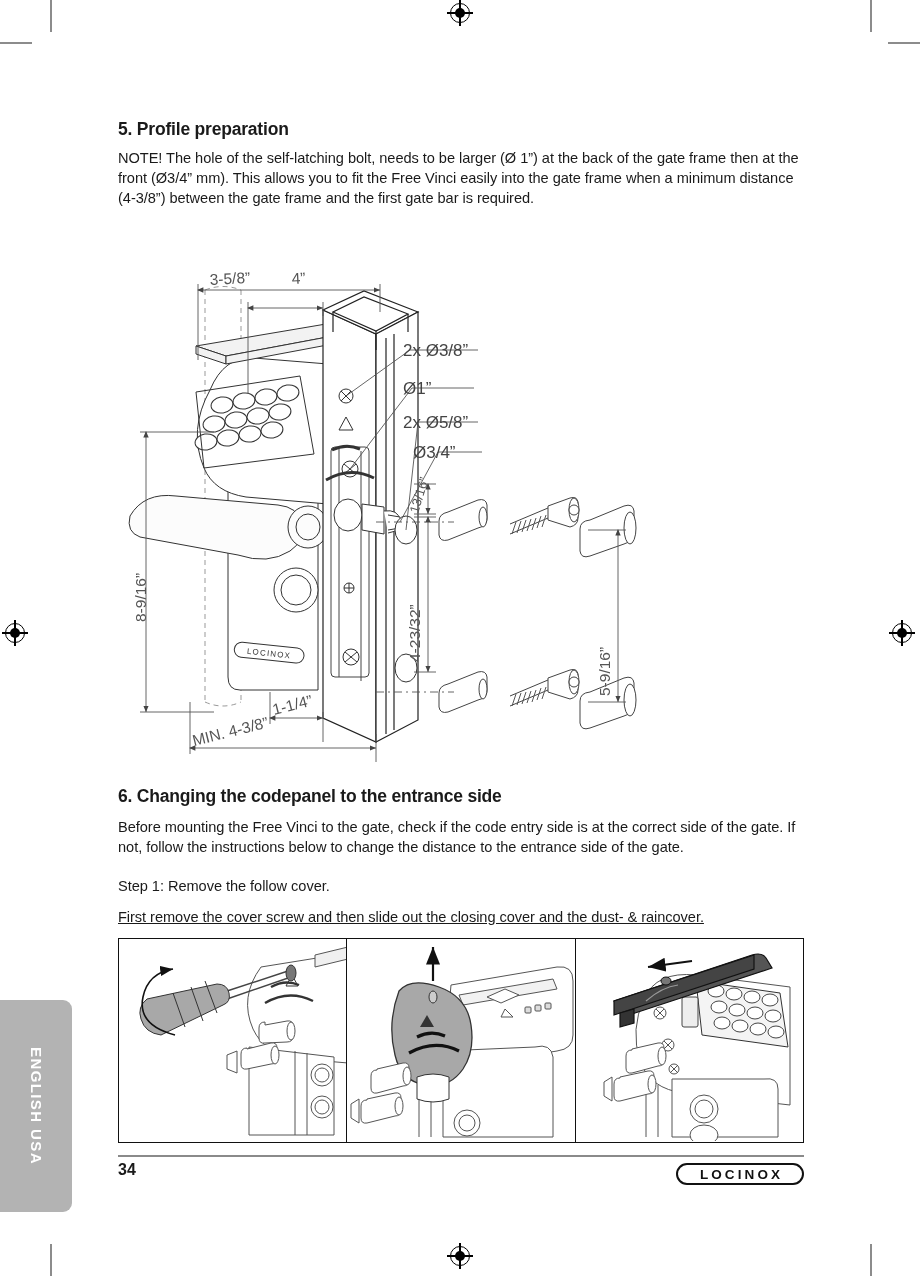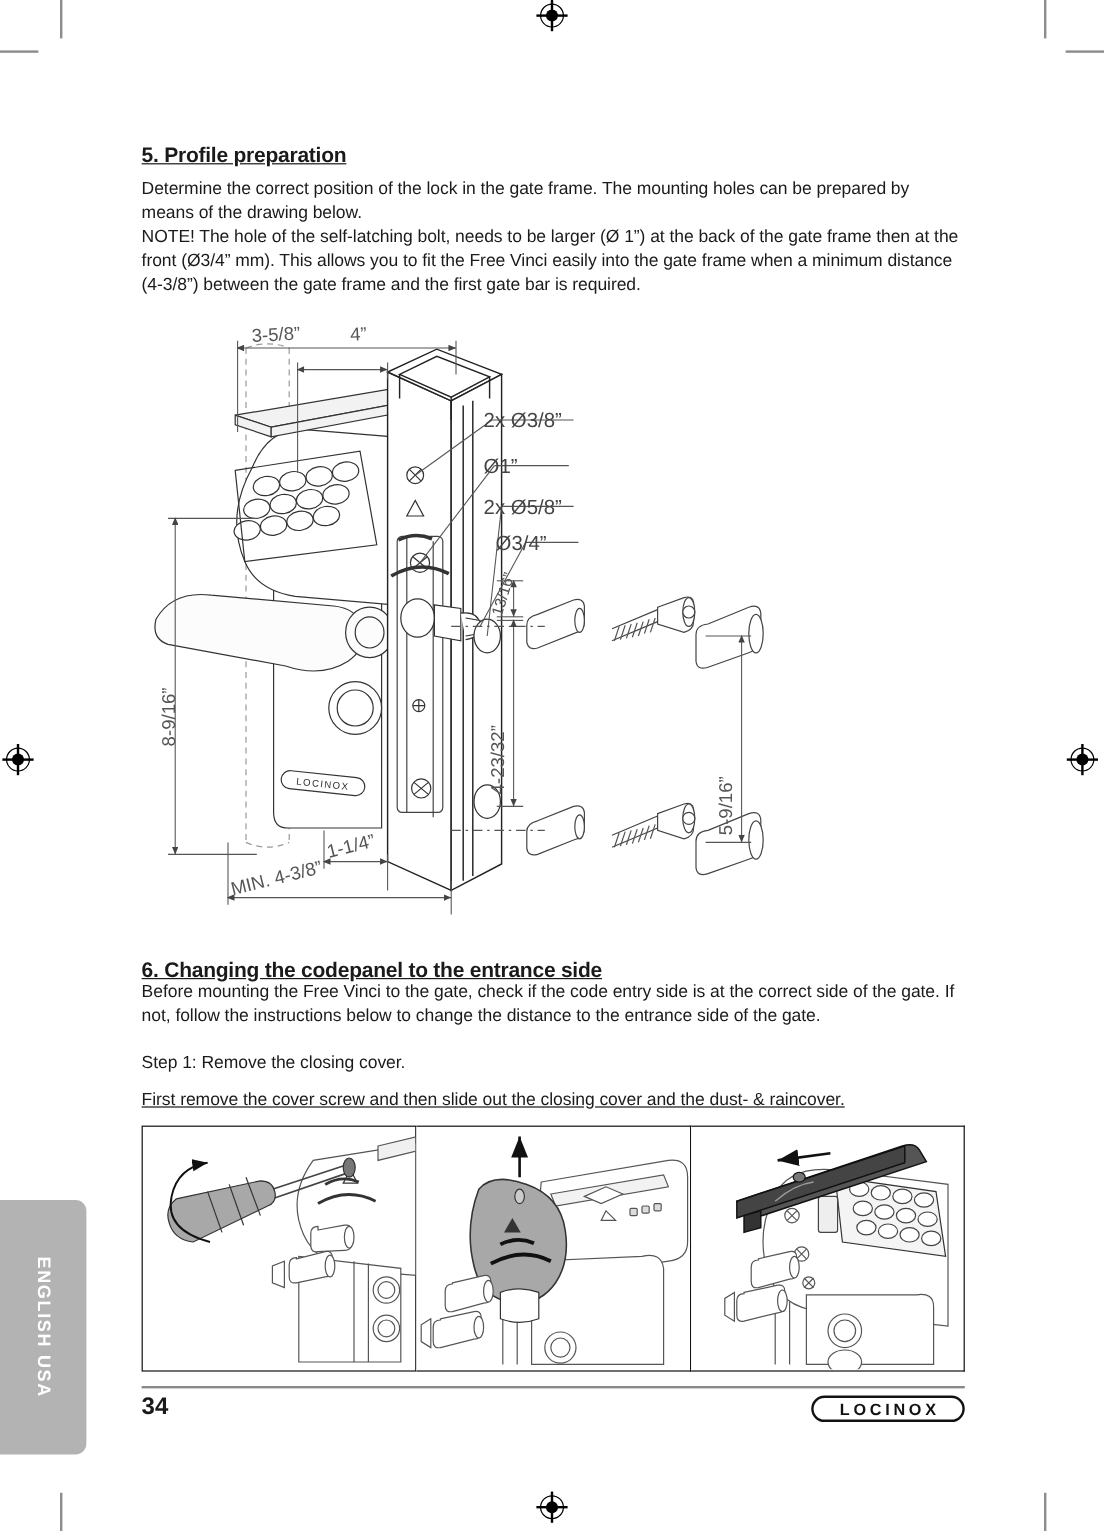--- a/index.html
+++ b/index.html
@@ -15,46 +15,46 @@
             background:#000;border-radius:50%;}
   .reg .vb{position:absolute;left:12px;top:0;width:1.6px;height:26px;background:#000;}
   .reg .hb{position:absolute;top:12px;left:0;height:1.6px;width:26px;background:#000;}
 
   
   .lang-tab{position:absolute;left:0;top:1000px;width:72px;height:212px;
             background:#b3b3b3;border-top-right-radius:9px;border-bottom-right-radius:9px;}
   .lang-tab span{position:absolute;left:50%;top:50%;color:#fff;font-weight:bold;
             font-size:15px;letter-spacing:1.4px;white-space:nowrap;
             transform:translate(-50%,-50%) rotate(90deg);}
-  h2{font-size:17.5px;font-weight:bold;margin:0;letter-spacing:-.2px;text-decoration:underline;}
+  h2{font-size:17.5px;font-weight:bold;margin:0;letter-spacing:-.2px;}
   p.body{font-size:14.6px;line-height:1.37;margin:0;letter-spacing:-.05px;}
 
   .sec5-title{position:absolute;left:118px;top:119px;}
   .sec5-body{position:absolute;left:118px;top:149px;width:686px;}
-  .sec6-title{position:absolute;left:118px;top:786px;margin-top:12px;}
+  .sec6-title{position:absolute;left:118px;top:786px;}
   .sec6-body{position:absolute;left:118px;top:818px;width:686px;}
   .step1{position:absolute;left:118px;top:877px;width:686px;}
   .step1b{position:absolute;left:118px;top:908px;width:686px;text-decoration:underline;}
 
   
   .drawing{position:absolute;left:118px;top:272px;width:690px;height:500px;}
   .drawing svg{display:block;}
 
   
   .panels{position:absolute;left:118px;top:938px;width:686px;height:205px;
           display:flex;}
   .panel{flex:1;border:1.7px solid #111;box-sizing:border-box;background:#fff;
          position:relative;overflow:hidden;}
   .panel + .panel{border-left:none;}
   .panel svg{display:block;position:absolute;left:0;top:0;}
 
   
   .foot-rule{position:absolute;left:118px;top:1155px;width:686px;height:1.6px;
              background:#8a8a8a;}
-  .pageno{position:absolute;left:118px;top:1161px;font-size:20px;font-weight:bold;}
+  .pageno{position:absolute;left:118px;top:1161px;font-size:16px;font-weight:bold;}
   .logo{position:absolute;left:676px;top:1163px;width:128px;height:22px;
         border:2.1px solid #111;border-radius:11px;box-sizing:border-box;
         display:flex;align-items:center;justify-content:center;}
   .logo span{font-size:13.5px;font-weight:bold;letter-spacing:3.1px;
              color:#111;padding-left:3px;}
 </style>
 </head>
 <body>
 
 <div class="crop" style="left:50px;top:0;width:1.6px;height:32px;"></div>
@@ -88,21 +88,20 @@
     <div class="ring"></div>
     <div class="dot"></div>
 </div>
 
 <div class="lang-tab">
   <span>ENGLISH USA</span>
 </div>
 
 <h2 class="sec5-title">5. Profile preparation</h2>
 <div class="sec5-body">
-  <p class="body">Determine the correct position of the lock in the gate frame. The mounting holes can be prepared by means of the drawing below.</p>
   <p class="body">NOTE! The hole of the self-latching bolt, needs to be larger (Ø 1”) at the back of the gate frame then at the front (Ø3/4” mm). This allows you to fit the Free Vinci easily into the gate frame when a minimum distance (4-3/8”) between the gate frame and the first gate bar is required.</p>
 </div>
 
 <div class="drawing">
 <svg width="690" height="500" viewBox="0 0 690 500" xmlns="http://www.w3.org/2000/svg">
   <defs>
     <marker id="ah" markerWidth="8" markerHeight="8" refX="7" refY="3" orient="auto">
       <path d="M0,0 L7,3 L0,6 z" fill="#444"></path>
     </marker>
     <marker id="ahs" markerWidth="8" markerHeight="8" refX="1" refY="3" orient="auto">
@@ -314,21 +313,21 @@
     <text x="285" y="84">2x Ø3/8”</text>
     <text x="285" y="122">Ø1”</text>
     <text x="285" y="156">2x Ø5/8”</text>
     <text x="295" y="186">Ø3/4”</text>
   </g>
 </svg>
 </div>
 
 <h2 class="sec6-title">6. Changing the codepanel to the entrance side</h2>
 <p class="body sec6-body">Before mounting the Free Vinci to the gate, check if the code entry side is at the correct side of the gate. If not, follow the instructions below to change the distance to the entrance side of the gate.</p>
-<p class="body step1">Step 1:  Remove the closing cover.</p>
+<p class="body step1">Step 1:  Remove the follow cover.</p>
 <p class="body step1b">First remove the cover screw and then slide out the closing cover and the dust- &amp; raincover.</p>
 
 <div class="panels">
 
   <div class="panel">
     <svg width="229" height="202" viewBox="0 0 229 202" xmlns="http://www.w3.org/2000/svg">
       <defs>
         <marker id="p1a" markerWidth="9" markerHeight="9" refX="8" refY="3.2" orient="auto">
           <path d="M0,0 L8,3.2 L0,6.4 z" fill="#111"></path>
         </marker>

